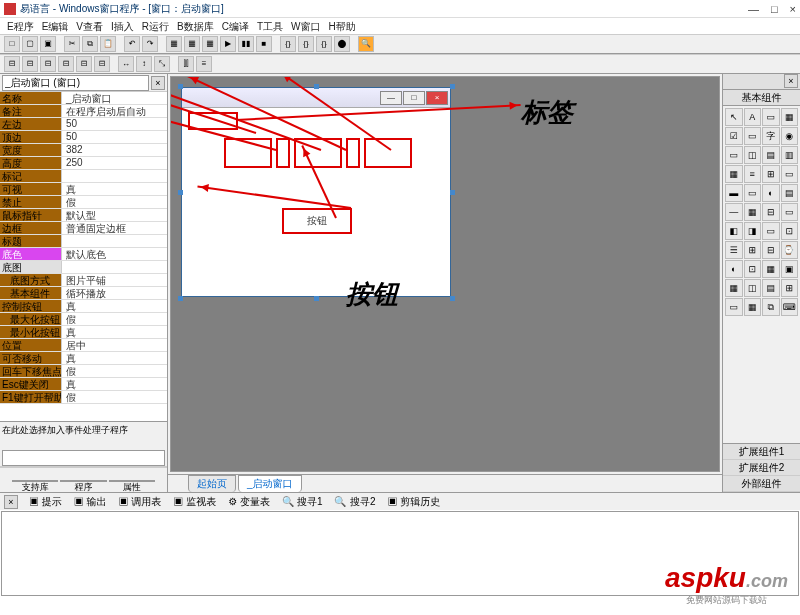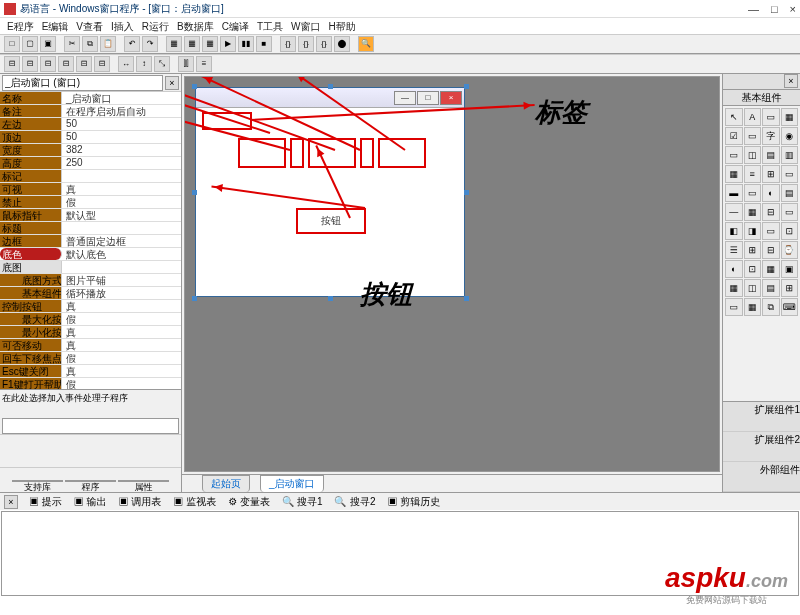--- a/index.html
+++ b/index.html
@@ -8,58 +8,58 @@
 .titlebar .icon { width: 12px; height: 12px; background: #c33; margin-right: 4px; }
 .titlebar .title { flex: 1; color: #036; font-size: 10px; }
 .titlebar .winbtns { display: flex; gap: 12px; color: #333; font-size: 11px; }
 .menubar { height: 16px; background: #fff; display: flex; align-items: flex-end; padding: 0 4px; gap: 2px; font-size: 10px; color: #222; }
 .menubar span { padding: 0 3px; }
 .toolbar { height: 20px; background: #f0f0f0; border-top: 1px solid #ccc; border-bottom: 1px solid #999; display: flex; align-items: center; padding: 0 4px; gap: 2px; }
 .tbtn { width: 16px; height: 16px; border: 1px solid #bbb; background: #ddd; display: inline-block; font-size: 8px; text-align: center; line-height: 14px; }
 .tbtn.orange { background: #fa3; }
 .tsep { width: 4px; }
 .main { display: flex; height: 418px; background: #f8f8f8; }
-.left-panel { width: 182px; background: #f0f0f0; border-right: 1px solid #999; display: flex; flex-direction: column; }
+.left-panel { width: 168px; background: #f0f0f0; border-right: 1px solid #999; display: flex; flex-direction: column; }
 .combo-row { height: 18px; display: flex; align-items: center; padding: 2px; border-bottom: 1px solid #ccc; }
 .combo { flex: 1; height: 16px; border: 1px solid #999; background: #fff; font-size: 10px; padding: 0 2px; }
 .xbtn { width: 14px; height: 14px; border: 1px solid #999; background: #ddd; text-align: center; font-size: 9px; line-height: 12px; margin-left: 2px; }
 .prop-grid { flex: 1; overflow: hidden; background: #fff; font-size: 10px; }
 .prop-row { display: flex; height: 13px; border-bottom: 1px solid #ddd; }
-.prop-row.indent .prop-key { padding-left: 22px; }
+.prop-row.indent .prop-key { padding-left: 10px; }
 .prop-key { width: 62px; background: #a16207; border-right: 1px solid #ccc; padding-left: 2px; color: #000; overflow: hidden; white-space: nowrap; }
 .prop-val { flex: 1; background: #fff; padding-left: 4px; color: #333; overflow: hidden; white-space: nowrap; }
-.prop-row.sel .prop-key { background: #b91c1c; color: #fff; border-radius: 6px; }
+.prop-row.sel .prop-key { background: #d946ef; color: #fff; }
 .prop-row.dim .prop-key { background: #e0e0e0; }
 .prop-footer { height: 28px; border-top: 1px solid #999; padding: 2px; font-size: 9px; background: #f0f0f0; }
-.prop-btns { height: 18px; display: flex; gap: 2px; padding: 12px; border-top: 1px solid #ccc; margin-top: 32px; }
+.prop-btns { height: 18px; display: flex; gap: 2px; padding: 12px; border-top: 1px solid #ccc; }
 .pbtn { flex: 1; border: 1px solid #999; background: #ddd; font-size: 9px; text-align: center; line-height: 13px; }
 .center { flex: 1; display: flex; flex-direction: column; background: #f0f0f0; }
 .canvas-wrap { flex: 1; background: #808080; position: relative; overflow: hidden; border: 1px solid #999; margin: 2px; }
 .form-window { position: absolute; left: 10px; top: 10px; width: 270px; height: 210px; background: #fff; border: 1px solid #369; }
 .form-titlebar { height: 20px; background: linear-gradient(#eef, #dde); border-bottom: 1px solid #aaa; display: flex; justify-content: flex-end; align-items: center; padding: 0 2px; gap: 1px; }
 .form-tbtn { width: 22px; height: 14px; border: 1px solid #888; background: #eee; font-size: 8px; text-align: center; line-height: 12px; }
 .form-tbtn.close { background: #d44; color: #fff; }
 .form-body { position: relative; height: 190px; background-image: radial-gradient(circle, #999 0.5px, transparent 0.5px); background-size: 6px 6px; }
 .ctrl { position: absolute; border: 2px solid #d00; background: #fff; }
 .ctrl.button { font-size: 10px; color: #333; display: flex; align-items: center; justify-content: center; }
 .handle { position: absolute; width: 5px; height: 5px; background: #48c; }
 .annotation { position: absolute; font-size: 26px; font-weight: bold; font-style: italic; color: #000; }
 .arrow { position: absolute; height: 2px; background: #d00; transform-origin: left center; }
 .arrow::after { content: ''; position: absolute; right: -1px; top: -3px; border: 4px solid transparent; border-left: 8px solid #d00; }
 .tabs-row { height: 18px; display: flex; align-items: flex-end; padding-left: 20px; background: #f0f0f0; border-top: 1px solid #999; }
-.tab { border: 1px solid #999; border-bottom: none; padding: 1px 8px; font-size: 10px; background: #fff; border-radius: 0 0 4px 4px; margin-right: 10px; }
+.tab { border: 1px solid #999; border-bottom: none; padding: 1px 8px; font-size: 10px; background: #fff; border-radius: 0 0 4px 4px; margin-right: 2px; }
 .tab.active { color: #06c; }
 .tab.inactive { color: #06c; background: #e8e8e8; }
 .right-panel { width: 78px; background: #f0f0f0; border-left: 1px solid #999; display: flex; flex-direction: column; }
 .rp-header { height: 16px; border-bottom: 1px solid #999; text-align: center; font-size: 10px; background: #e0e0e0; line-height: 16px; }
 .rp-header.x { display: flex; justify-content: flex-end; padding: 0 2px; }
 .tool-grid { flex: 1; display: grid; grid-template-columns: repeat(4, 1fr); grid-auto-rows: 18px; gap: 1px; padding: 2px; align-content: start; }
 .tool { border: 1px solid #bbb; background: #e8e8e8; font-size: 9px; display: flex; align-items: center; justify-content: center; overflow: hidden; }
 .rp-footer { border-top: 1px solid #999; }
-.rp-fbtn { height: 30px; border-bottom: 1px solid #ccc; text-align: right; font-size: 10px; background: #e0e0e0; line-height: 16px; }
+.rp-fbtn { height: 16px; border-bottom: 1px solid #ccc; text-align: center; font-size: 10px; background: #e0e0e0; line-height: 16px; }
 .bottom-tabs { height: 18px; background: #f0f0f0; border-top: 1px solid #999; display: flex; align-items: center; padding: 0 4px; gap: 2px; font-size: 10px; }
 .bottom-tabs .xb { width: 14px; height: 14px; border: 1px solid #999; background: #ddd; text-align: center; font-size: 9px; line-height: 12px; margin-right: 4px; }
 .bottom-tabs .bt { padding: 0 4px; border: 1px solid transparent; }
 .output-area { height: 85px; background: #fff; border: 1px solid #999; margin: 1px; }
 .watermark { position: absolute; bottom: 8px; right: 12px; font-size: 28px; font-weight: bold; font-style: italic; color: #c00; }
 .watermark .sub { font-size: 9px; color: #888; display: block; text-align: center; font-style: normal; font-weight: normal; }
 </style>
 </head>
 <body>
 
@@ -170,26 +170,26 @@
         </div>
         <div class="prop-row">
           <div class="prop-key">禁止</div>
           <div class="prop-val">假</div>
         </div>
         <div class="prop-row">
           <div class="prop-key">鼠标指针</div>
           <div class="prop-val">默认型</div>
         </div>
         <div class="prop-row">
+          <div class="prop-key">边框</div>
+          <div class="prop-val">普通固定边框</div>
+        </div>
+        <div class="prop-row">
           <div class="prop-key">标题</div>
           <div class="prop-val"></div>
-        </div>
-        <div class="prop-row">
-          <div class="prop-key">边框</div>
-          <div class="prop-val">普通固定边框</div>
         </div>
         <div class="prop-row sel">
           <div class="prop-key">底色</div>
           <div class="prop-val">默认底色</div>
         </div>
         <div class="prop-row dim">
           <div class="prop-key">底图</div>
           <div class="prop-val"></div>
         </div>
         <div class="prop-row indent">
@@ -204,20 +204,24 @@
           <div class="prop-key">控制按钮</div>
           <div class="prop-val">真</div>
         </div>
         <div class="prop-row indent">
           <div class="prop-key">最大化按钮</div>
           <div class="prop-val">假</div>
         </div>
         <div class="prop-row indent">
           <div class="prop-key">最小化按钮</div>
           <div class="prop-val">真</div>
+        </div>
+        <div class="prop-row">
+          <div class="prop-key">位置</div>
+          <div class="prop-val">居中</div>
         </div>
         <div class="prop-row">
           <div class="prop-key">可否移动</div>
           <div class="prop-val">真</div>
         </div>
         <div class="prop-row">
           <div class="prop-key">回车下移焦点</div>
           <div class="prop-val">假</div>
         </div>
         <div class="prop-row">

